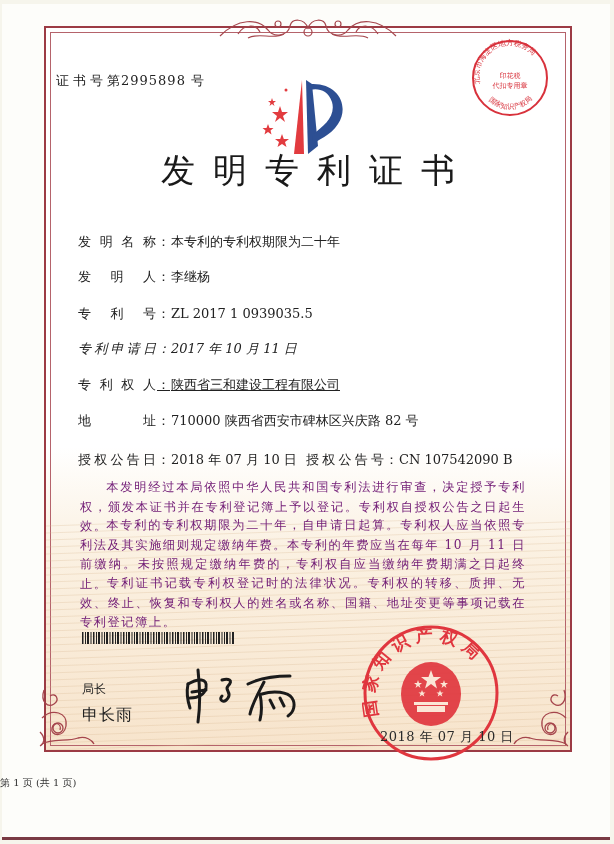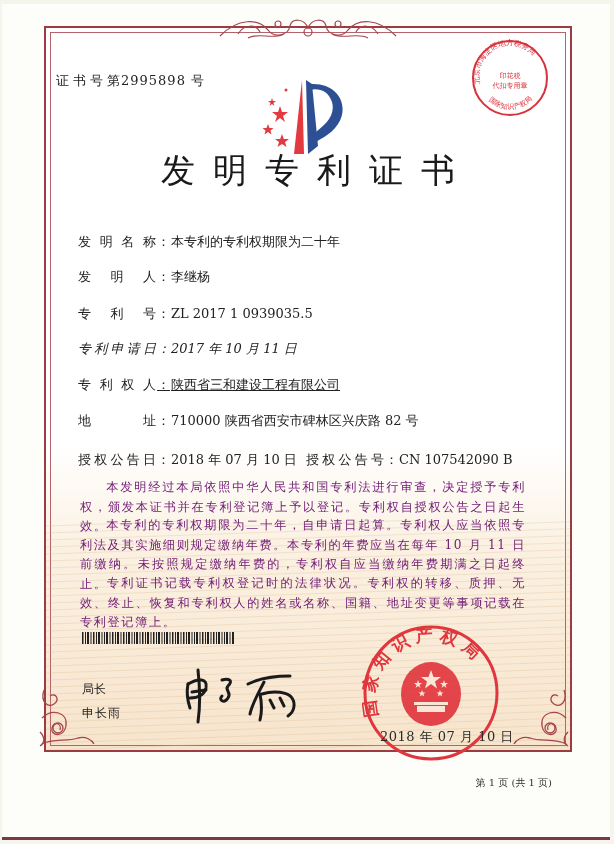--- a/index.html
+++ b/index.html
@@ -60,30 +60,30 @@
     .para {
       position: absolute; left: 80px; width: 446px; font-size: 12.2px; line-height: 19.5px;
       letter-spacing: 1.6px; text-align: justify; color: #701a75;
     }
     .para .ind { display: inline-block; width: 26px; }
     .p1 { top: 478px; } .p2 { top: 516px; } .p3 { top: 574px; }
 
     .barcode { position: absolute; left: 82px; top: 632px; width: 152px; height: 12px; }
 
     .sign-title { position: absolute; left: 82px; top: 681px; font-size: 12px; font-family: Liberation Serif, serif; }
-    .sign-name { position: absolute; left: 82px; top: 705px; font-size: 12px; font-family: Liberation Sans, sans-serif; letter-spacing: 1px; }
+    .sign-name { position: absolute; left: 82px; top: 705px; font-size: 16px; font-family: Liberation Sans, sans-serif; letter-spacing: 1px; }
     .signature { position: absolute; left: 178px; top: 664px; width: 130px; height: 60px; }
 
     .seal { position: absolute; left: 362px; top: 624px; width: 138px; height: 138px; }
     .seal-date {
       position: absolute; left: 380px; top: 728px; font-size: 13px; color: #2a2a2a;
       font-family: "DejaVu Serif", serif; letter-spacing: 0.5px;
     }
     .page-no {
-      position: absolute; left: 0; width: 552px; top: 776px; text-align: right; font-size: 10px; color: #333;
+      position: absolute; left: 0; width: 552px; top: 776px; text-align: left; font-size: 10px; color: #333;
     }
   </style>
 </head>
 <body>
 
 <div class="sheet">
   <div class="frame-outer">
     <div class="frame-inner"></div>
     <div class="waves"></div>
   </div>

